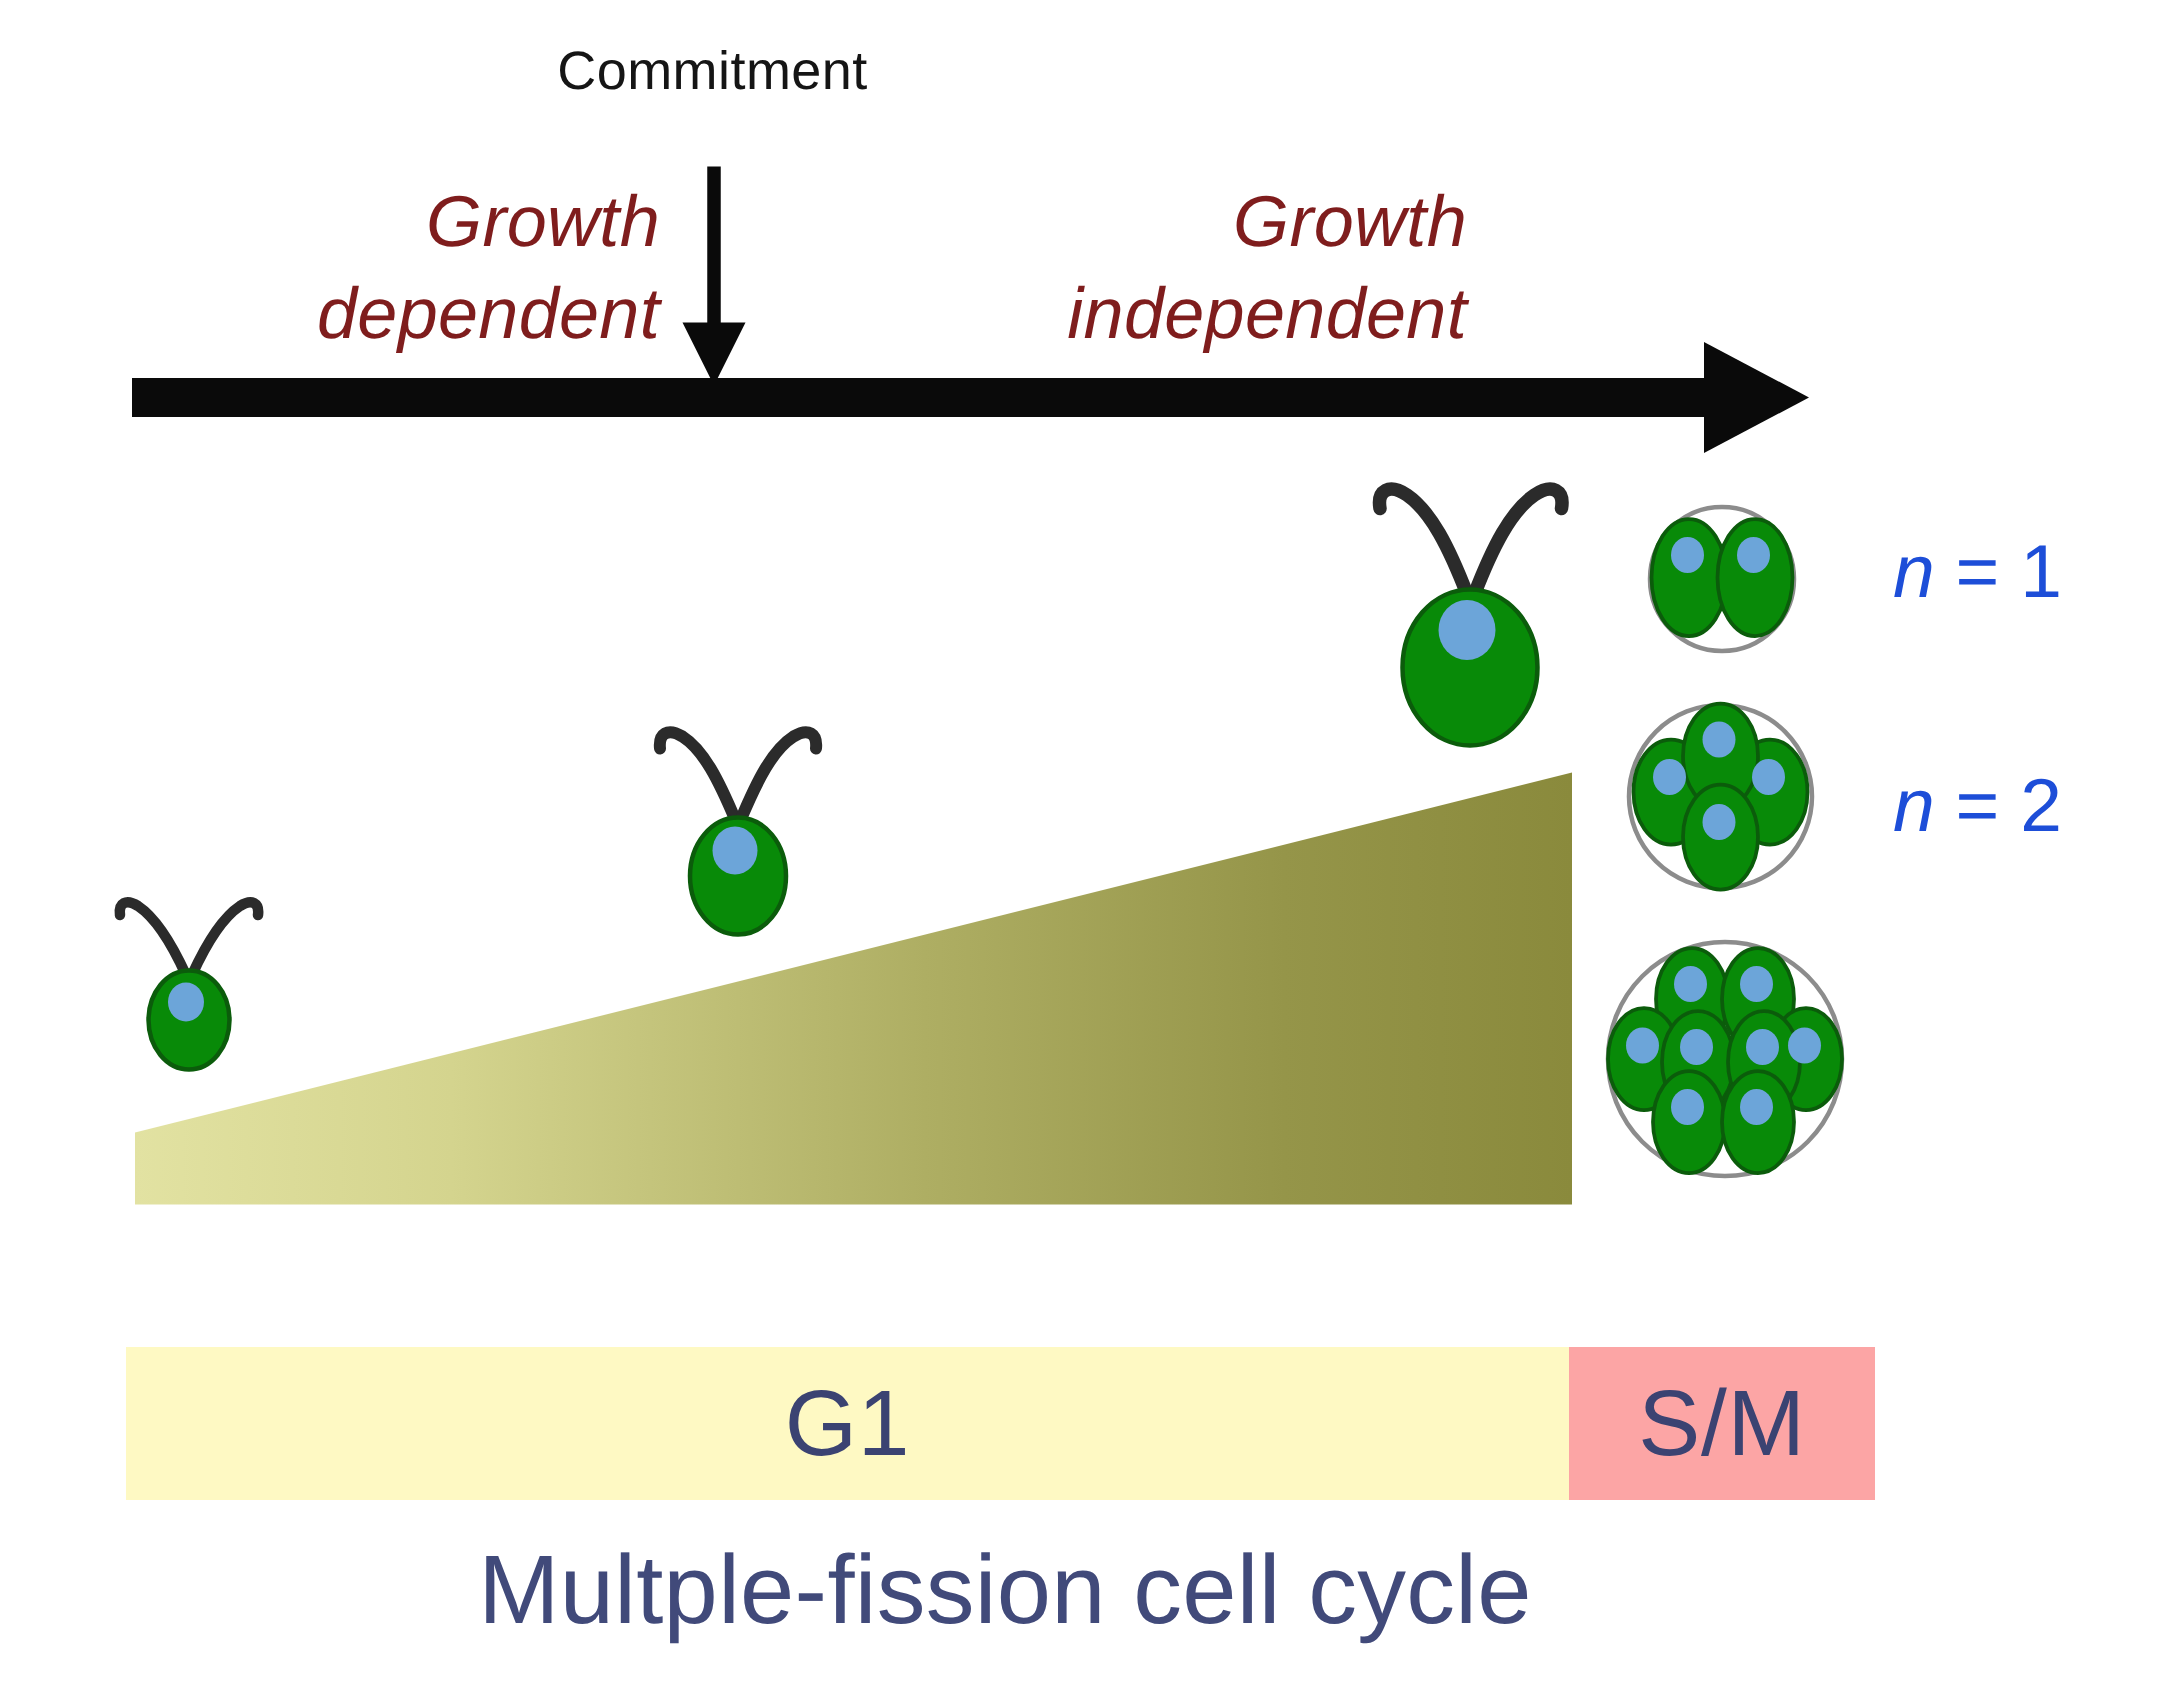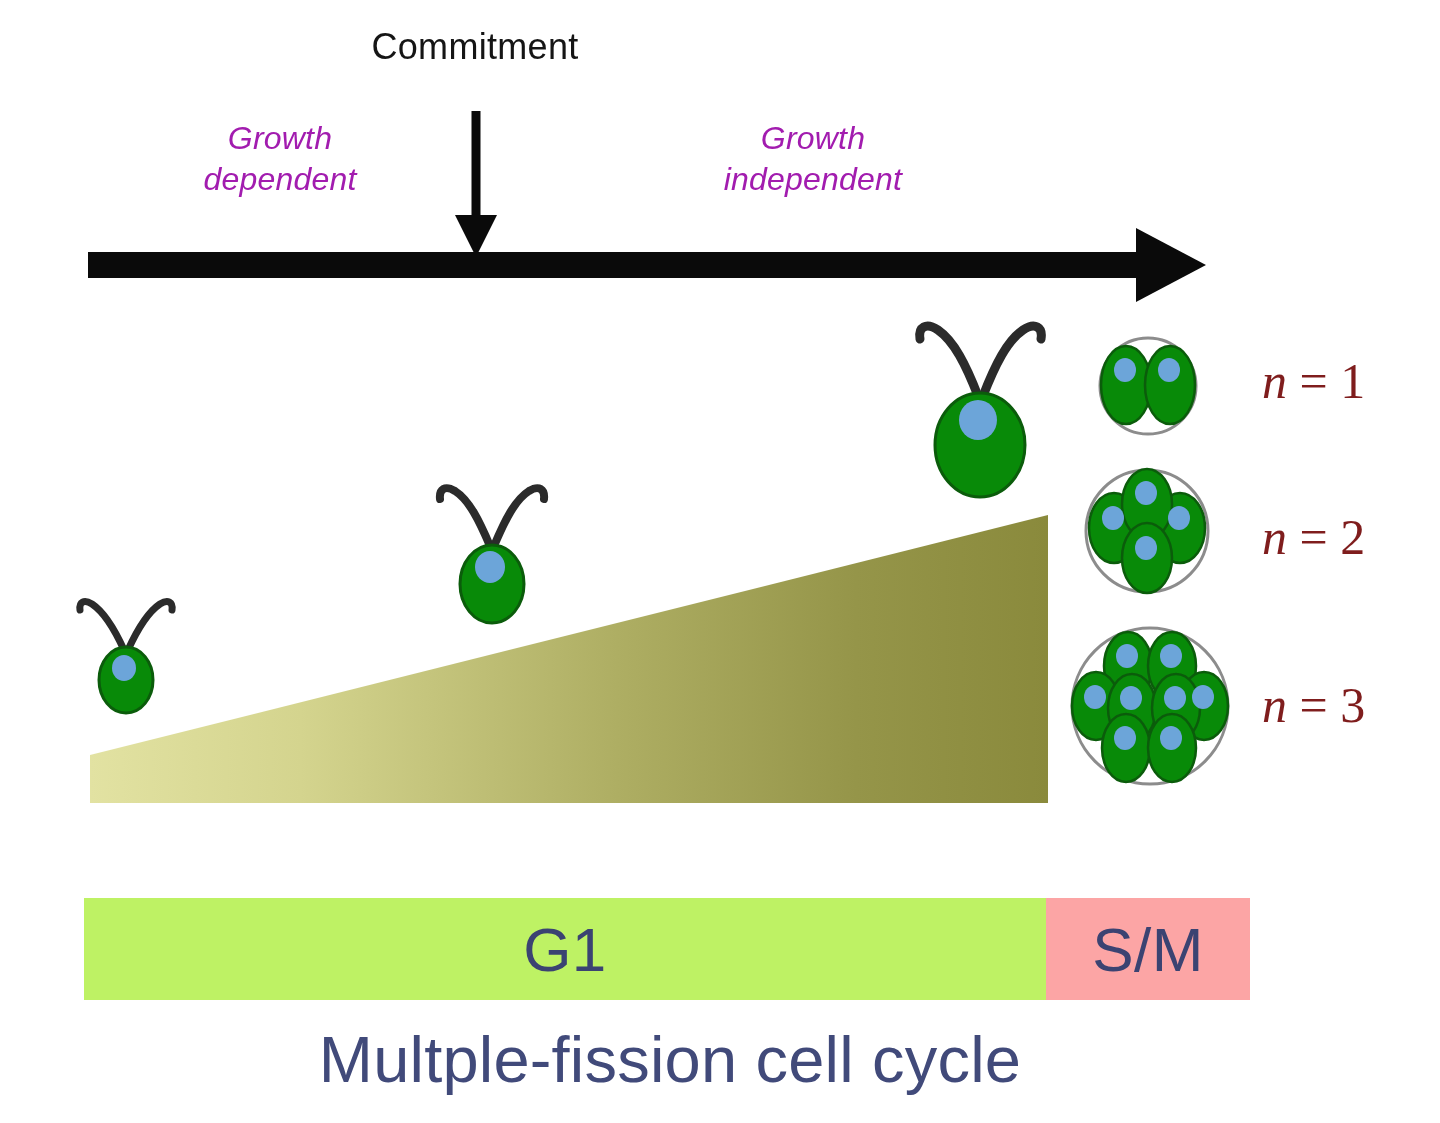--- a/index.html
+++ b/index.html
@@ -17,42 +17,42 @@
     height: 1123px;
     background: #ffffff;
     overflow: hidden;
   }
   .abs { position: absolute; }
 
   
   .axis-label {
     font-family: "Liberation Sans", sans-serif;
     font-style: italic;
-    font-size: 32px;
+    font-size: 48px;
     line-height: 1.28;
-    color: #a21caf;
-    text-align: center;
+    color: #7f1d1d;
+    text-align: right;
     white-space: pre-line;
     letter-spacing: 0.2px;
   }
   #commitment-label {
     font-family: "Liberation Sans", sans-serif;
     font-style: normal;
     font-size: 36px;
     color: #151515;
     text-align: center;
     white-space: nowrap;
     letter-spacing: 0.3px;
   }
 
   
   .n-label {
-    font-family: Liberation Serif, serif;
+    font-family: Liberation Sans, sans-serif;
     font-size: 50px;
-    color: #7f1d1d;
+    color: #1d4ed8;
     white-space: nowrap;
   }
   .n-label .ital {
     font-style: italic;
   }
 
   
   #phase-bar {
     display: flex;
     flex-direction: row;
@@ -60,21 +60,21 @@
   }
   .phase-seg {
     display: flex;
     align-items: center;
     justify-content: center;
     font-family: "Liberation Sans", sans-serif;
     font-size: 62px;
     color: #3b4372;
     letter-spacing: 0.5px;
   }
-  #phase-g1 { background: #bef264; }
+  #phase-g1 { background: #fef9c3; }
   #phase-sm { background: #fca5a5; }
 
   #figure-caption {
     font-family: "Liberation Sans", sans-serif;
     font-size: 65px;
     color: #414a7a;
     text-align: center;
     white-space: nowrap;
     letter-spacing: 0.2px;
   }
@@ -180,23 +180,20 @@
 
     <ellipse cx="61" cy="32" rx="11" ry="12" fill="#6CA5D9"></ellipse>
     <ellipse cx="105" cy="32" rx="11" ry="12" fill="#6CA5D9"></ellipse>
     <ellipse cx="29" cy="73" rx="11" ry="12" fill="#6CA5D9"></ellipse>
     <ellipse cx="137" cy="73" rx="11" ry="12" fill="#6CA5D9"></ellipse>
     <ellipse cx="65" cy="74" rx="11" ry="12" fill="#6CA5D9"></ellipse>
     <ellipse cx="109" cy="74" rx="11" ry="12" fill="#6CA5D9"></ellipse>
     <ellipse cx="59" cy="114" rx="11" ry="12" fill="#6CA5D9"></ellipse>
     <ellipse cx="105" cy="114" rx="11" ry="12" fill="#6CA5D9"></ellipse>
   </svg>
-  <div class="abs n-label" style="left:1262px; top:676px;">
-    <span class="ital">n</span><span> = 3</span>
-  </div>
 
   <div class="abs" id="phase-bar" style="left:84px; top:898px; width:1166px; height:102px;">
     <div class="phase-seg" id="phase-g1" style="width:962px;">
       <span>G1</span>
     </div>
     <div class="phase-seg" id="phase-sm" style="width:204px;">
       <span>S/M</span>
     </div>
   </div>
 

